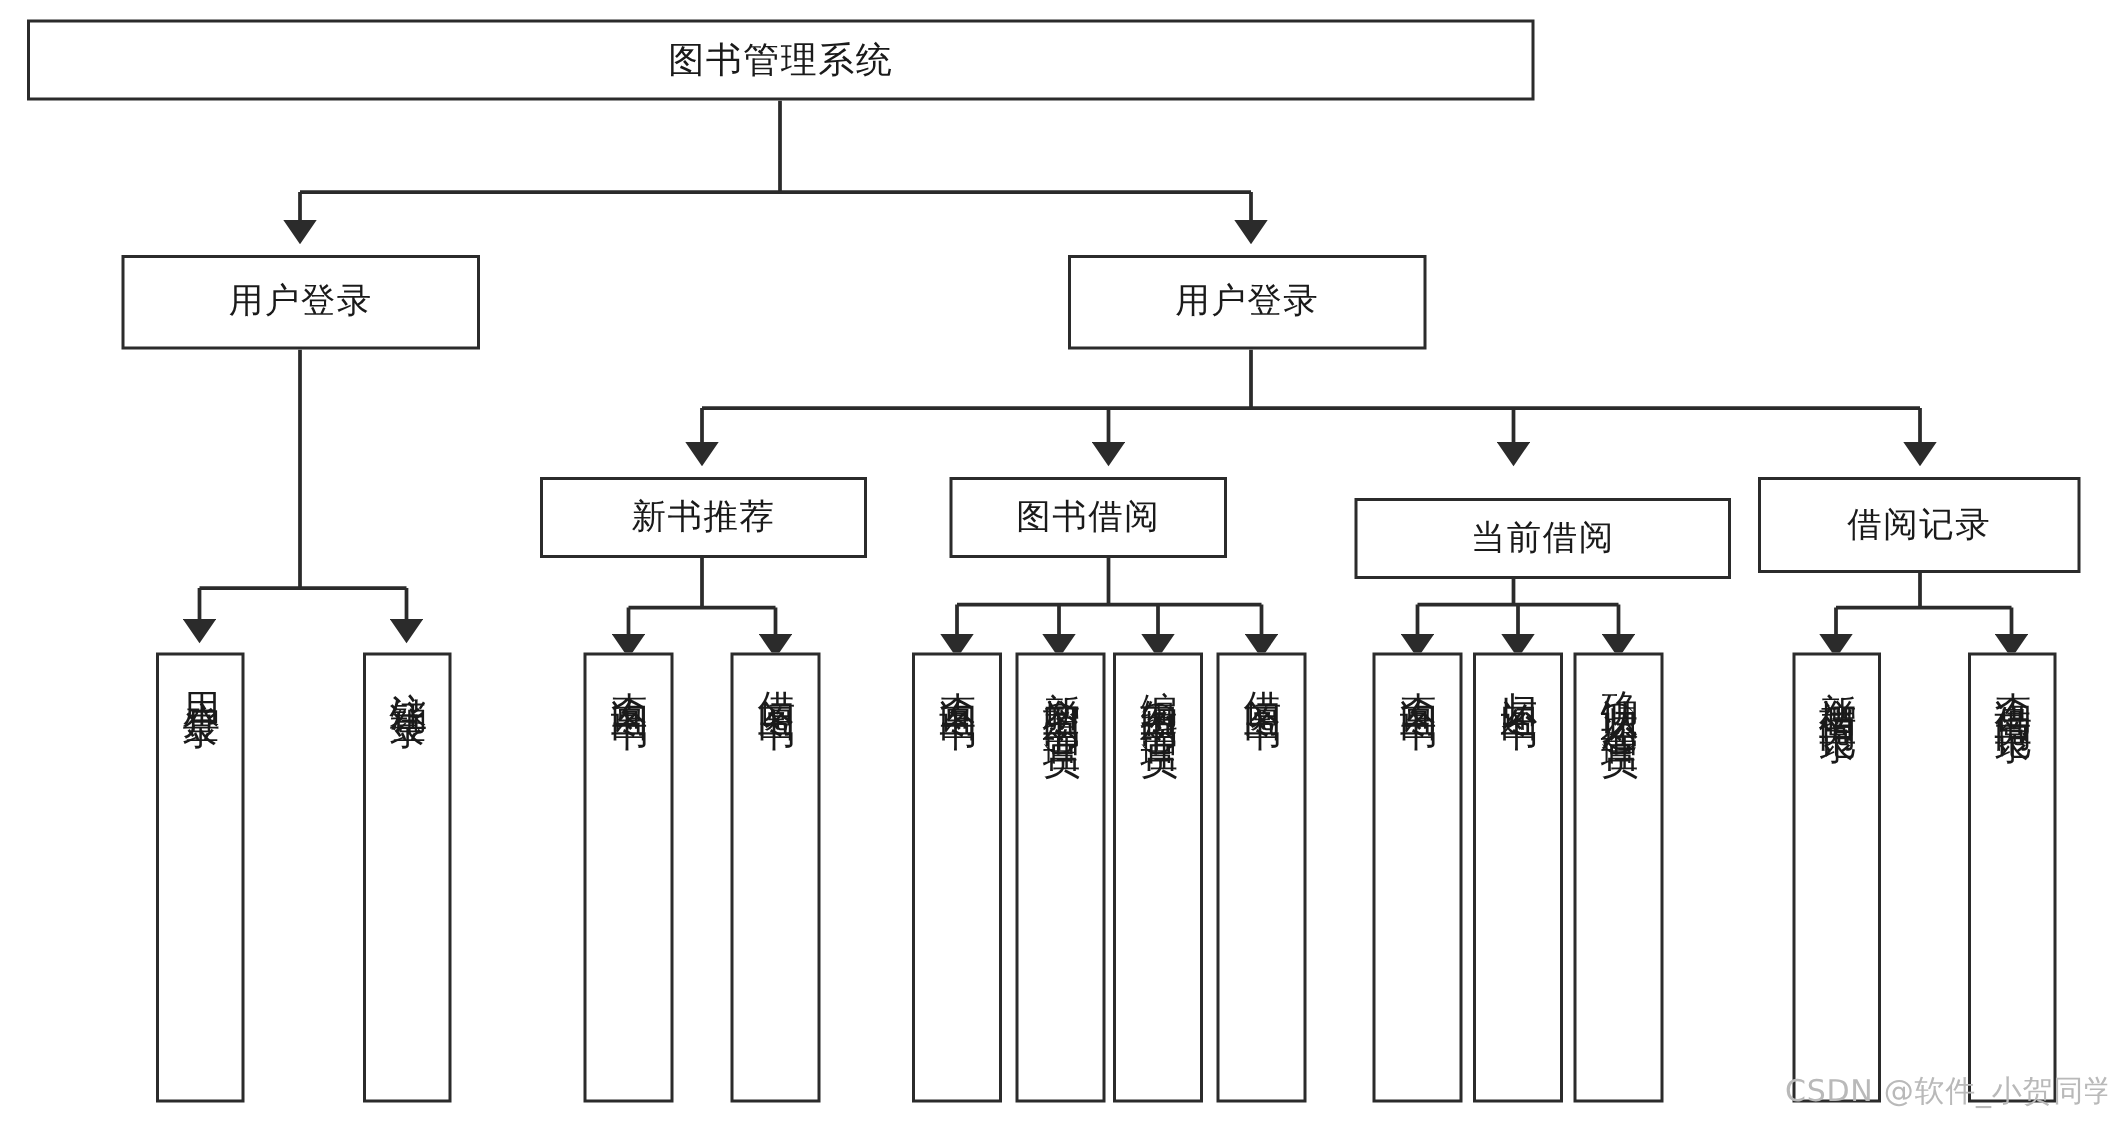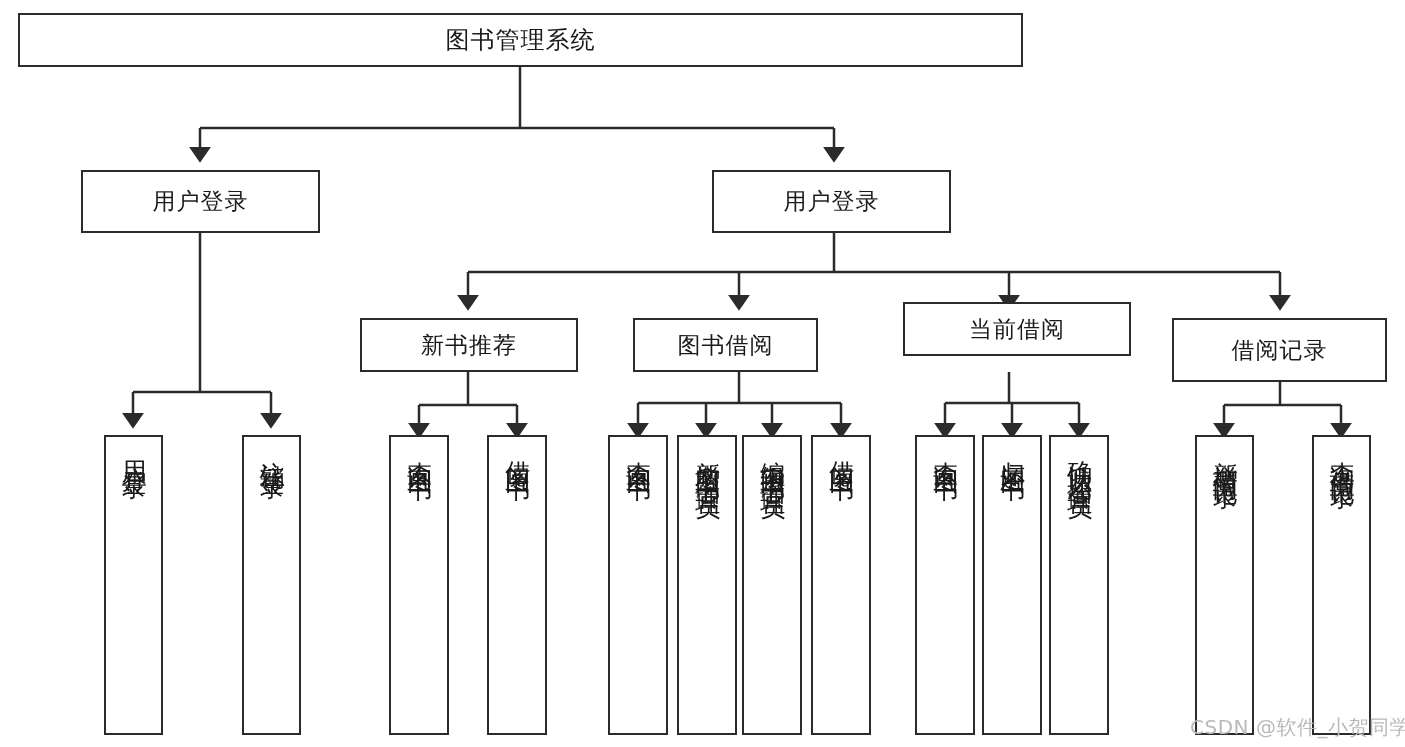--- a/index.html
+++ b/index.html
@@ -140,21 +140,21 @@
   </div>
 
   <div class="node horiz" style="left:360px; top:318px; width:218px; height:54px;">
     <span class="label">新书推荐</span>
   </div>
 
   <div class="node horiz" style="left:633px; top:318px; width:185px; height:54px;">
     <span class="label">图书借阅</span>
   </div>
 
-  <div class="node horiz" style="left:903px; top:302px; width:228px; height:54px;">
+  <div class="node horiz" style="left:903px; top:332px; width:251px; height:54px;">
     <span class="label">当前借阅</span>
   </div>
 
   <div class="node horiz" style="left:1172px; top:318px; width:215px; height:64px;">
     <span class="label">借阅记录</span>
   </div>
 
   <div class="node vert" style="left:104px; top:435px; width:59px; height:300px;">
     <span class="label">用户登录</span>
   </div>

